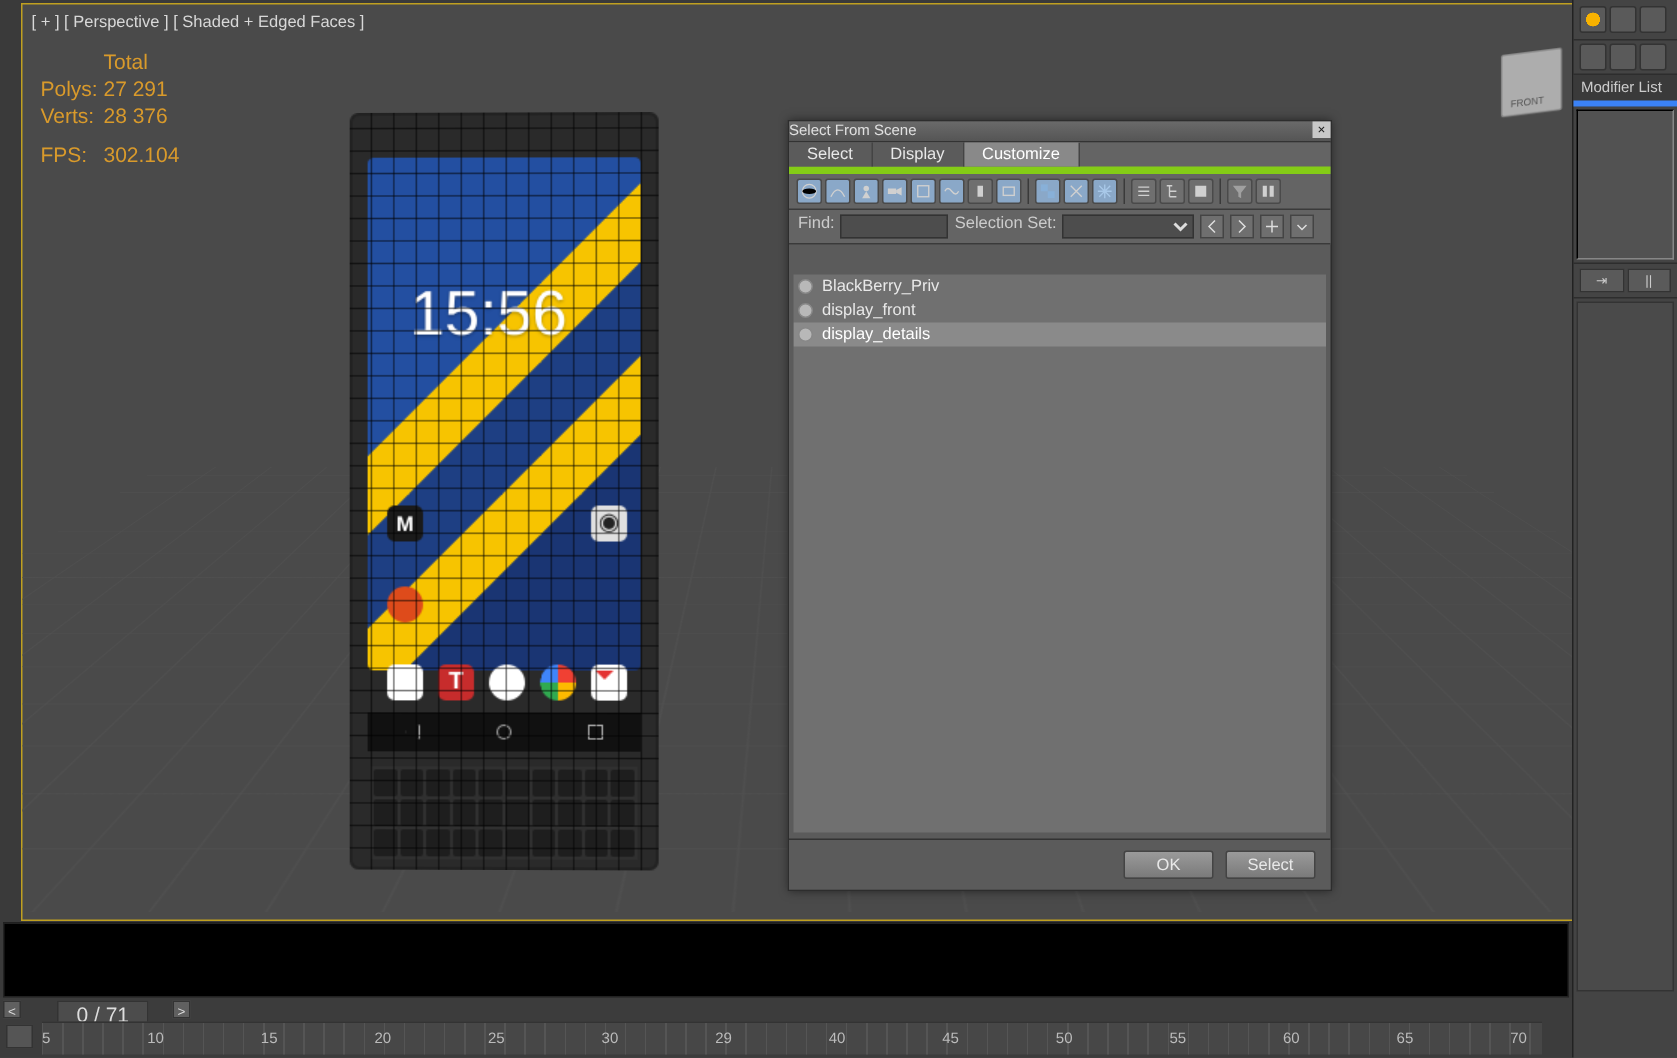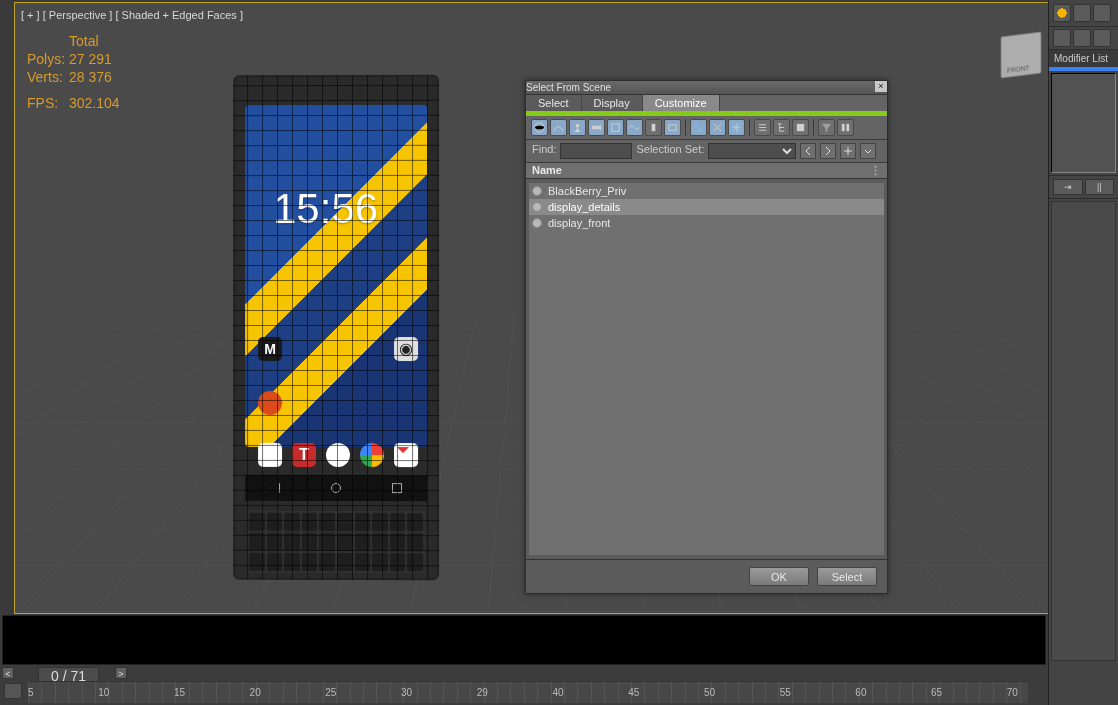--- a/index.html
+++ b/index.html
@@ -360,37 +360,33 @@
             <path d="M5 1 V9 M1 5 H9" stroke="#ddd"></path>
           </svg>
         </div>
       <div class="minibtn">
           <svg width="10" height="10">
             <path d="M2 4 L5 7 L8 4" stroke="#ddd" fill="none"></path>
           </svg>
         </div>
     </div>
 
-    <div class="listhead">
-      <span>Name</span>
-      <span style="opacity:.5">⋮</span>
-    </div>
 
     <div class="list">
       <div class="row">
         <span class="geo"></span>
         <span>BlackBerry_Priv</span>
       </div>
+      <div class="row">
+        <span class="geo"></span>
+        <span>display_front</span>
+      </div>
       <div class="row sel">
         <span class="geo"></span>
         <span>display_details</span>
-      </div>
-      <div class="row">
-        <span class="geo"></span>
-        <span>display_front</span>
       </div>
     </div>
 
     <div class="footer">
       <button>OK</button>
       <button>Select</button>
     </div>
   </div>
 </div>
 

